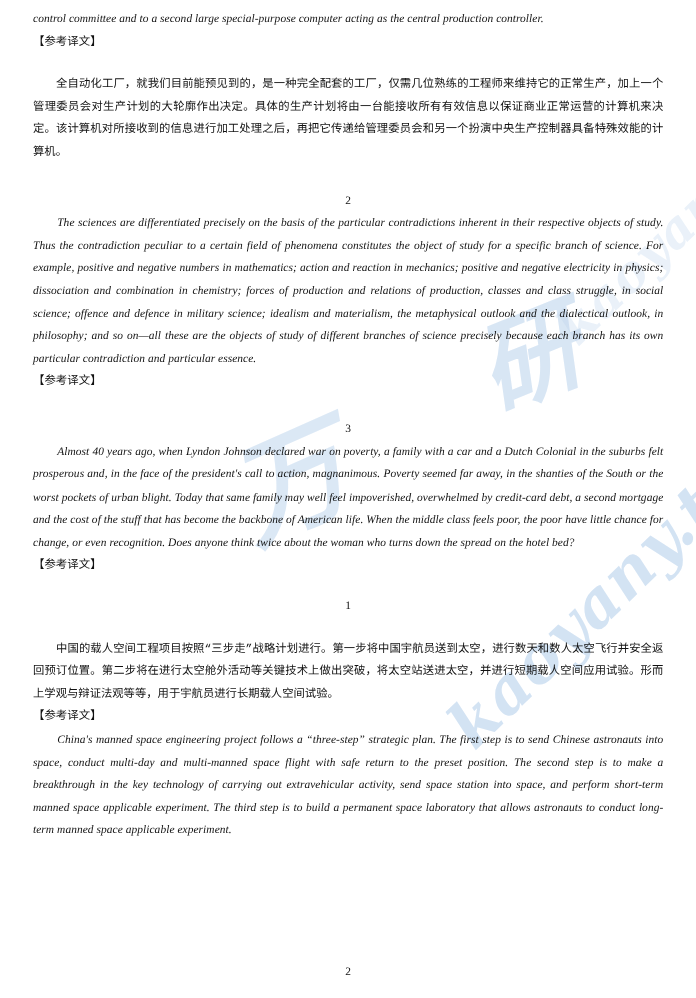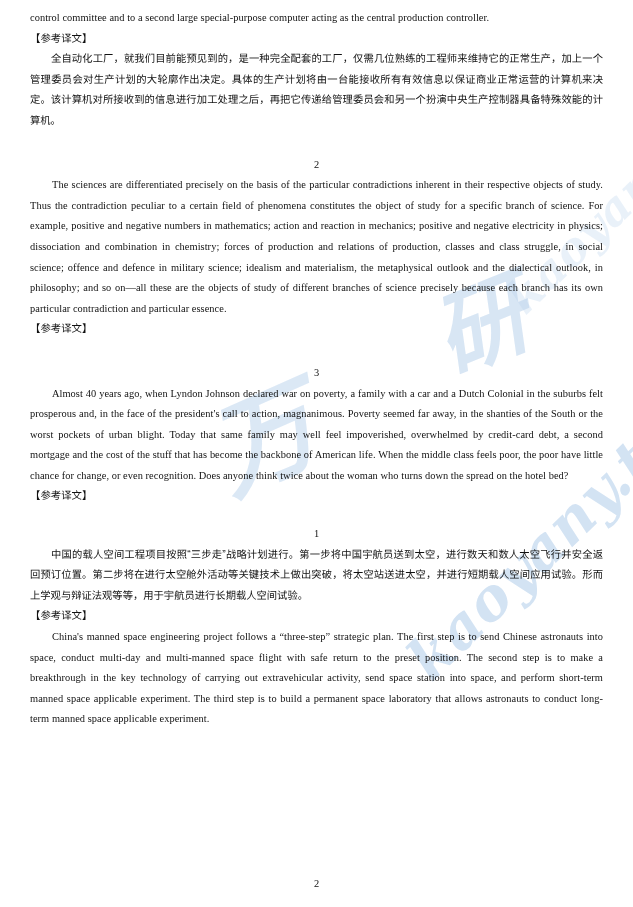--- a/index.html
+++ b/index.html
@@ -81,26 +81,28 @@
     margin: 0;
     font-size: 10.2px;
     line-height: 20.6px;
     text-align: justify;
     text-justify: inter-word;
   }
   p.en {
     font-family: "Liberation Serif", "DejaVu Serif", serif;
     font-size: 10.4px;
     letter-spacing: 0.05px;
+    font-style: italic;
   }
   p.cjk {
-    font-family: Liberation Sans, sans-serif;
+    font-family: Liberation Mono, monospace;
     font-size: 10.3px;
     line-height: 20.6px;
     text-align: justify;
+    margin-top: 18px;
   }
   p.indent-en { text-indent: 22px; }
   p.indent-cjk { text-indent: 21px; }
   .label-cjk {
     font-family: Liberation Sans, sans-serif;
     font-size: 10.4px;
     line-height: 20.6px;
   }
   .section-number {
     text-align: center;

